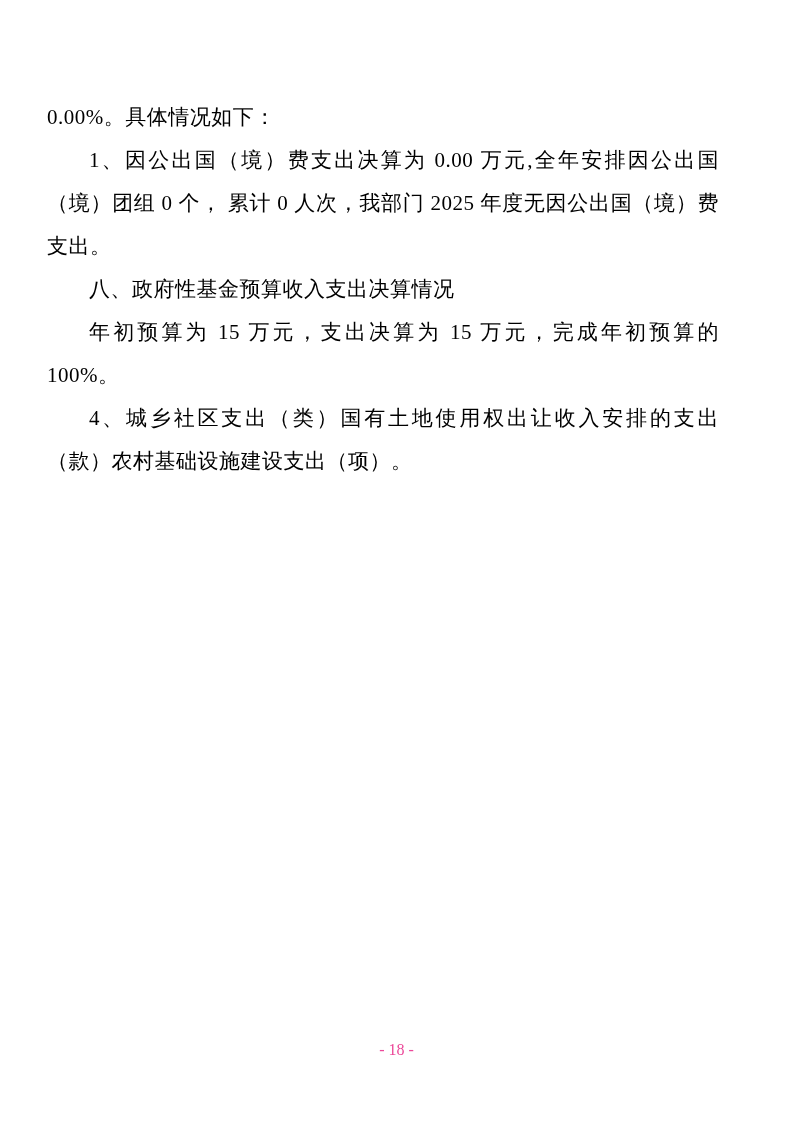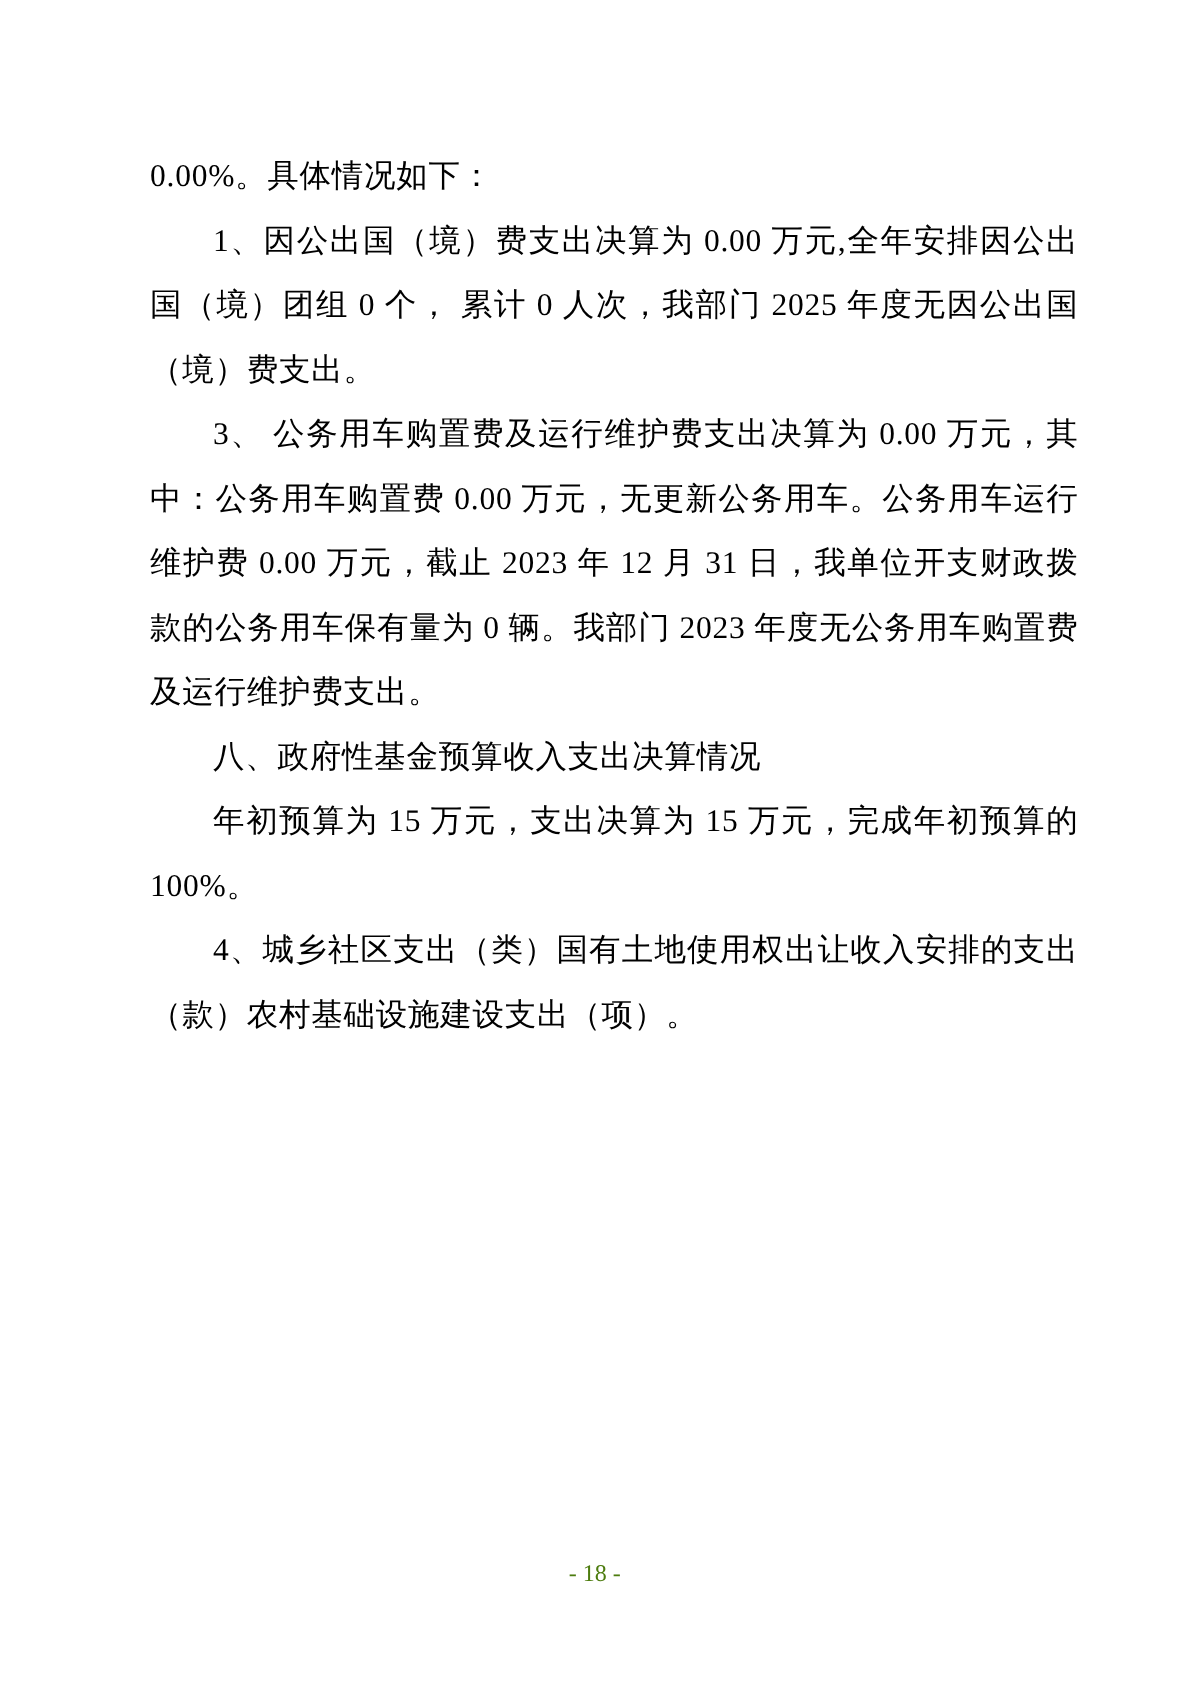--- a/index.html
+++ b/index.html
@@ -12,21 +12,21 @@
     height: 1122px;
     position: relative;
     font-family: "Liberation Serif", "DejaVu Serif", serif;
     color: #000000;
     overflow: hidden;
   }
   .page {
     box-sizing: border-box;
     width: 793px;
     height: 1122px;
-    padding: 96px 74px 0 100px;
+    padding: 96px 74px 0 47px;
     position: relative;
   }
   .content {
     font-size: 21px;
     line-height: 43px;
     text-align: justify;
     text-justify: inter-ideograph;
     letter-spacing: 0.5px;
   }
   .para {
@@ -40,29 +40,28 @@
     font-weight: normal;
   }
   .footer {
     position: absolute;
     left: 0;
     bottom: 62px;
     width: 793px;
     text-align: center;
     font-size: 16px;
     line-height: 20px;
-    color: #4d7c0f;
+    color: #ec4899;
   }
 </style>
 </head>
 <body>
 
 <div class="page">
   <div class="content">
     <p class="para no-indent">0.00%。具体情况如下：</p>
     <p class="para">1、因公出国（境）费支出决算为 0.00 万元,全年安排因公出国（境）团组 0 个， 累计 0 人次，我部门 2025 年度无因公出国（境）费支出。</p>
-    <p class="para">3、 公务用车购置费及运行维护费支出决算为 0.00 万元，其中：公务用车购置费 0.00 万元，无更新公务用车。公务用车运行维护费 0.00 万元，截止 2023 年 12 月 31 日，我单位开支财政拨款的公务用车保有量为 0 辆。我部门 2023 年度无公务用车购置费及运行维护费支出。</p>
     <p class="para heading">八、政府性基金预算收入支出决算情况</p>
     <p class="para">年初预算为 15 万元，支出决算为 15 万元，完成年初预算的 100%。</p>
     <p class="para">4、城乡社区支出（类）国有土地使用权出让收入安排的支出（款）农村基础设施建设支出（项）。</p>
   </div>
   <div class="footer">- 18 -</div>
 </div>
 
 </body></html>

